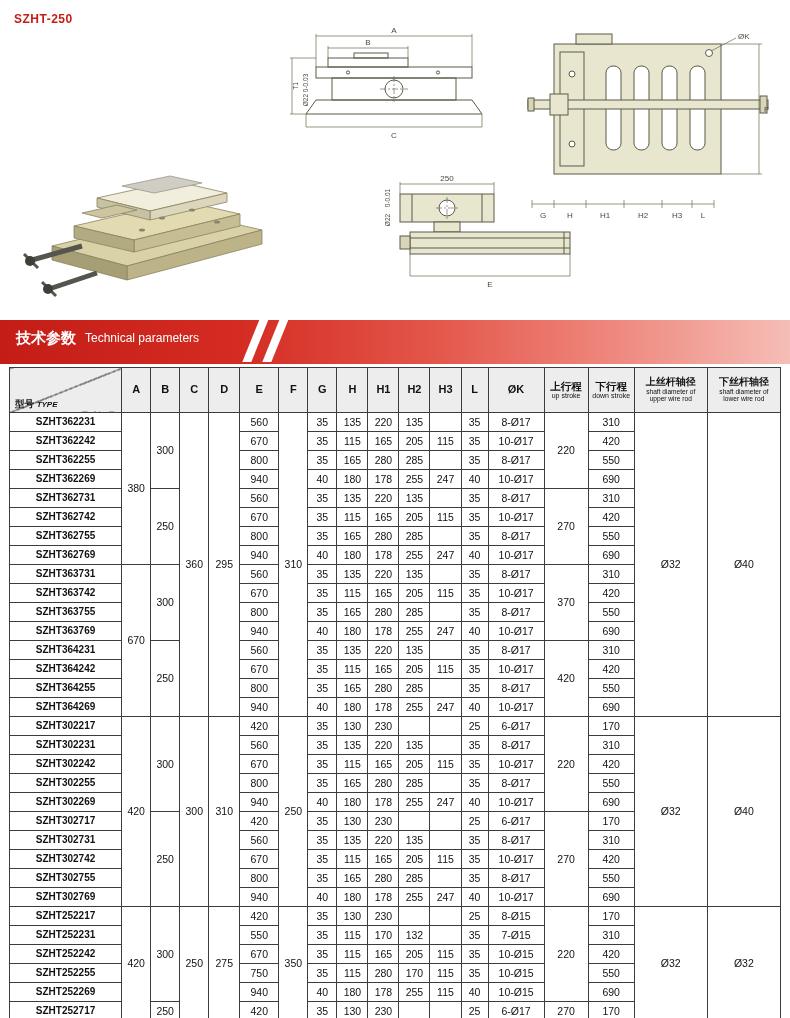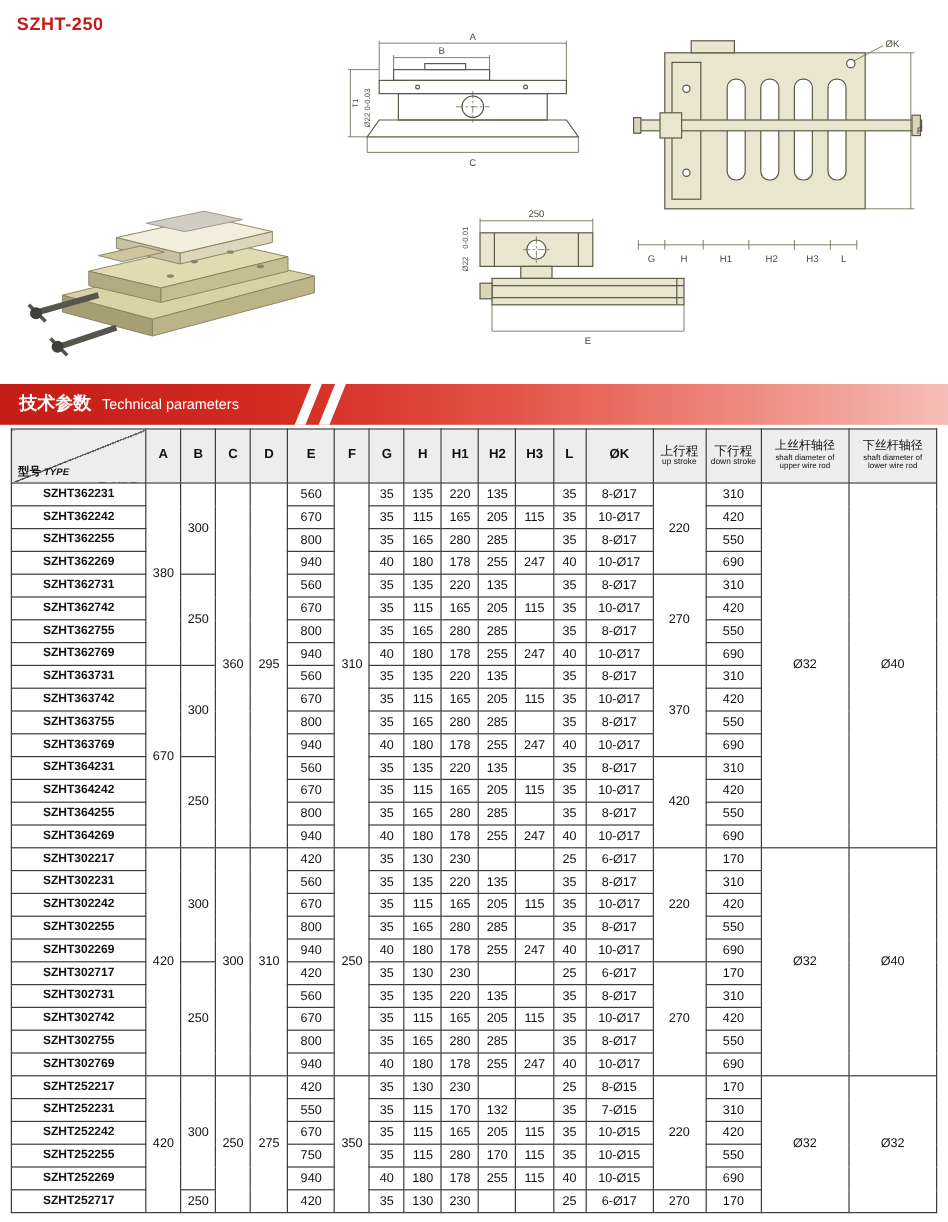--- a/index.html
+++ b/index.html
@@ -3,47 +3,47 @@
 <meta charset="utf-8">
 <style>
   html,body{margin:0;padding:0;}
   body{
     width:790px;height:1018px;background:#fff;
     font-family:"Liberation Sans","DejaVu Sans",sans-serif;
     color:#111;overflow:hidden;
   }
   
   .drawing-area{position:relative;width:790px;height:318px;background:#fff;}
-  .page-title{position:absolute;left:14px;top:12px;color:#c41d17;font-size:15px;font-weight:bold;letter-spacing:.5px;}
+  .page-title{position:absolute;left:14px;top:12px;color:#c41d17;font-size:12px;font-weight:bold;letter-spacing:.5px;}
   .drawing-area svg{position:absolute;}
   .iso{left:22px;top:118px;width:265px;height:192px;}
   .front{left:288px;top:24px;width:218px;height:148px;}
   .bottom{left:382px;top:174px;width:198px;height:138px;}
   .side{left:526px;top:26px;width:248px;height:208px;}
   .dim{fill:#4a4a3c;font-size:8px;font-family:"Liberation Sans",sans-serif;}
   .dim.small{font-size:6.5px;}
   
   .banner{
-    position:relative;height:34px;line-height:34px;padding-left:16px;margin-top:2px;
+    position:relative;height:44px;line-height:34px;padding-left:16px;margin-top:2px;
     background:linear-gradient(90deg,#c41d17 0%,#d42c22 30%,#e4564a 55%,#ef8d83 80%,#f5beb7 100%);
     overflow:hidden;white-space:nowrap;
   }
   .banner-zh{color:#fff;font-weight:bold;font-size:15px;margin-right:9px;vertical-align:middle;}
   .banner-en{color:#fff;font-size:12px;vertical-align:middle;}
   .stripe{position:absolute;top:-6px;width:9px;height:48px;background:#fff;transform:skewX(-22deg);}
   .s1{left:252px;} .s2{left:272px;}
   
   table{border-collapse:collapse;table-layout:fixed;width:772px;margin:3px auto 0 auto;}
   th,td{border:1px solid #3c3c3c;text-align:center;vertical-align:middle;padding:0;overflow:hidden;}
   th{background:#ededed;font-size:11px;font-weight:bold;height:44px;line-height:1.05;}
   td{height:18px;font-size:10.5px;line-height:1;}
   td.type{font-weight:bold;font-size:10px;}
   td.val{font-weight:normal;}
   th .en{display:block;font-size:7px;font-weight:normal;}
-  th .zh{display:block;font-size:10.5px;font-weight:normal;}
+  th .zh{display:block;font-size:10.5px;font-weight:bold;}
   th.shaft .zh{font-size:10px;}
   th.shaft .en{font-size:6.6px;line-height:1.15;}
   th.corner{
     position:relative;
     background:
       linear-gradient(to bottom right,
         rgba(0,0,0,0) calc(50% - .6px), #555 calc(50% - .6px),
         #555 calc(50% + .6px), rgba(0,0,0,0) calc(50% + .6px)),
       #ededed;
   }

